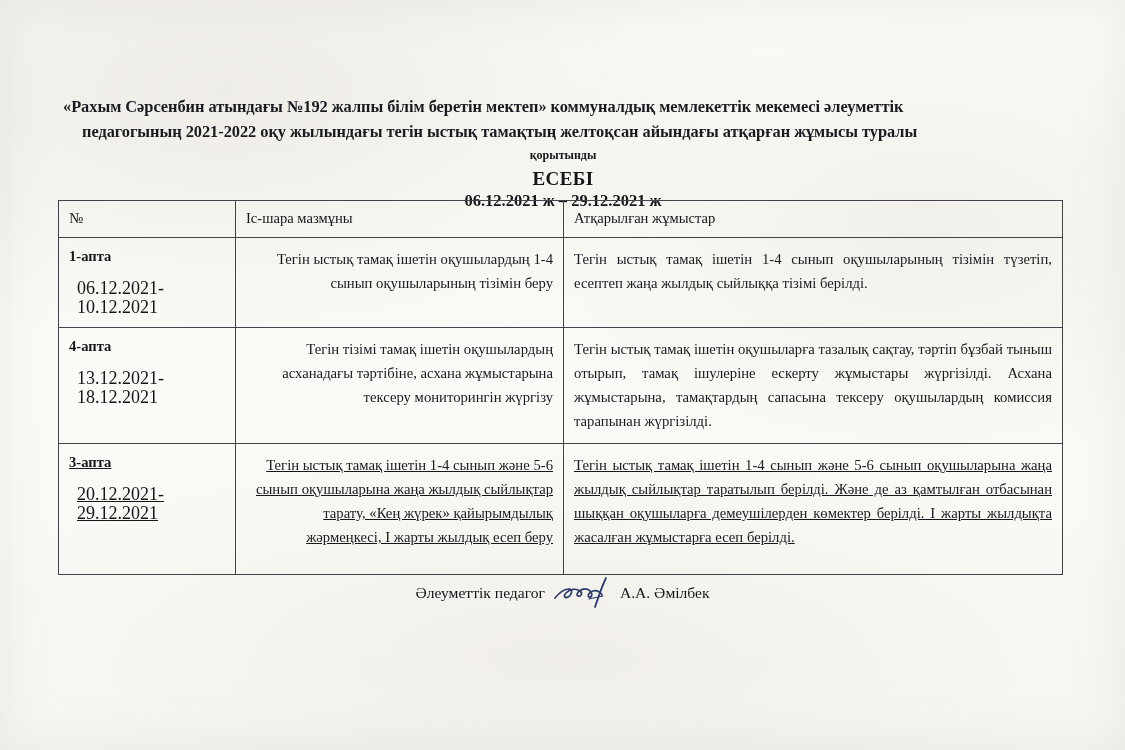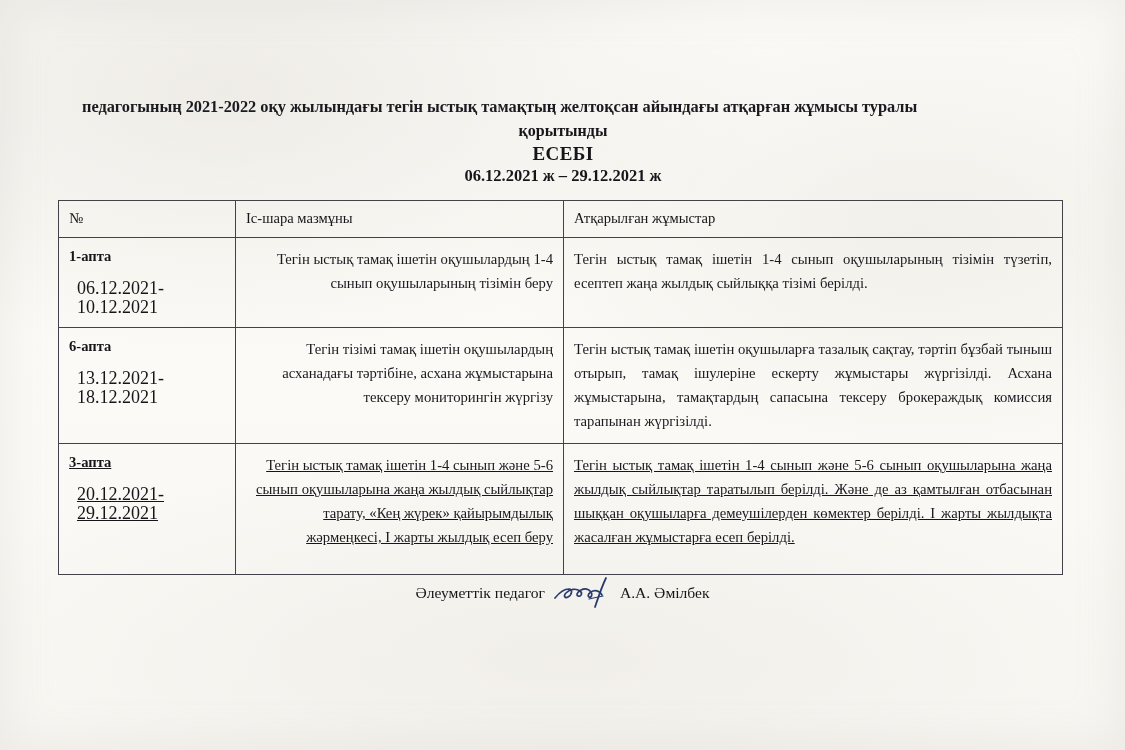--- a/index.html
+++ b/index.html
@@ -54,21 +54,21 @@
     font-size: 16.4px;
     line-height: 25px;
     letter-spacing: -0.05px;
     color: #1a1a20;
     white-space: nowrap;
   }
   .title-line.l1 { text-align: left; padding-left: 3px; }
   .title-line.l2 { text-align: left; padding-left: 22px; }
   .subtitle-word {
     font-weight: bold;
-    font-size: 16px;
+    font-size: 12px;
     line-height: 23px;
     text-align: center;
   }
   .report-word {
     font-weight: bold;
     font-size: 19px;
     line-height: 23px;
     text-align: center;
     letter-spacing: .4px;
   }
@@ -164,20 +164,21 @@
   }
 </style>
 </head>
 <body>
 
 <div class="page-texture"></div>
 
 <div class="sheet">
 
   <div class="title-block">
+    <div class="title-line l1">«Рахым Сәрсенбин атындағы №192 жалпы білім беретін мектеп» коммуналдық мемлекеттік мекемесі әлеуметтік</div>
     <div class="title-line l2">педагогының 2021-2022 оқу жылындағы тегін ыстық тамақтың желтоқсан айындағы атқарған жұмысы туралы</div>
     <div class="subtitle-word">қорытынды</div>
     <div class="report-word">ЕСЕБІ</div>
     <div class="date-range">06.12.2021 ж – 29.12.2021 ж</div>
   </div>
 
   <table class="report-table">
     <colgroup>
       <col class="col-no">
       <col class="col-act">
@@ -198,28 +199,28 @@
         </td>
         <td>
           <div class="cell-text">Тегін ыстық тамақ ішетін оқушылардың 1-4 сынып оқушыларының тізімін беру</div>
         </td>
         <td>
           <div class="cell-text justify">Тегін ыстық тамақ ішетін 1-4 сынып оқушыларының тізімін түзетіп, есептеп жаңа жылдық сыйлыққа тізімі берілді.</div>
         </td>
       </tr>
       <tr class="row-2">
         <td>
-          <div class="week-label">6-апта</div>
+          <div class="week-label">4-апта</div>
           <div class="week-dates">13.12.2021-18.12.2021</div>
         </td>
         <td>
           <div class="cell-text">Тегін тізімі тамақ ішетін оқушылардың асханадағы тәртібіне, асхана жұмыстарына тексеру мониторингін жүргізу</div>
         </td>
         <td>
-          <div class="cell-text justify">Тегін ыстық тамақ ішетін оқушыларға тазалық сақтау, тәртіп бұзбай тыныш отырып, тамақ ішулеріне ескерту жұмыстары жүргізілді. Асхана жұмыстарына, тамақтардың сапасына тексеру брокераждық комиссия тарапынан жүргізілді.</div>
+          <div class="cell-text justify">Тегін ыстық тамақ ішетін оқушыларға тазалық сақтау, тәртіп бұзбай тыныш отырып, тамақ ішулеріне ескерту жұмыстары жүргізілді. Асхана жұмыстарына, тамақтардың сапасына тексеру оқушылардың комиссия тарапынан жүргізілді.</div>
         </td>
       </tr>
       <tr class="row-3">
         <td>
           <div class="week-label">3-апта</div>
           <div class="week-dates">20.12.2021-29.12.2021</div>
         </td>
         <td>
           <div class="cell-text">Тегін ыстық тамақ ішетін 1-4 сынып және 5-6 сынып оқушыларына жаңа жылдық сыйлықтар тарату, «Кең жүрек» қайырымдылық жәрмеңкесі, I жарты жылдық есеп беру</div>
         </td>

